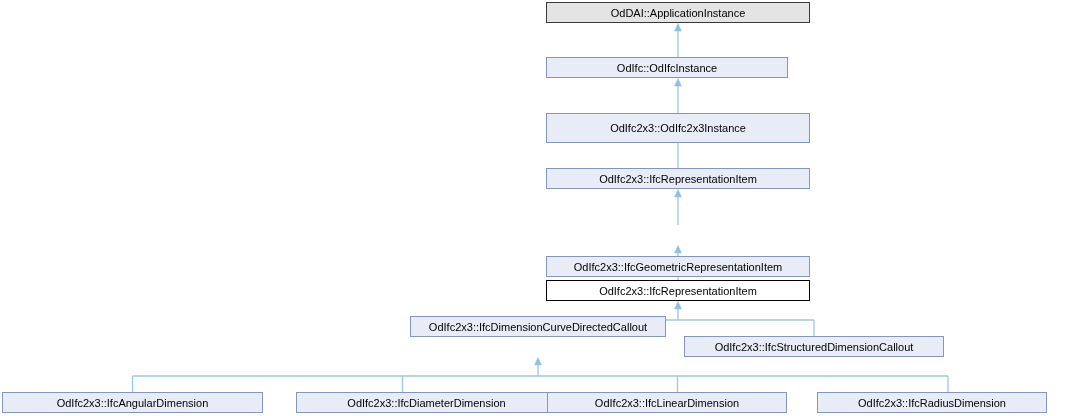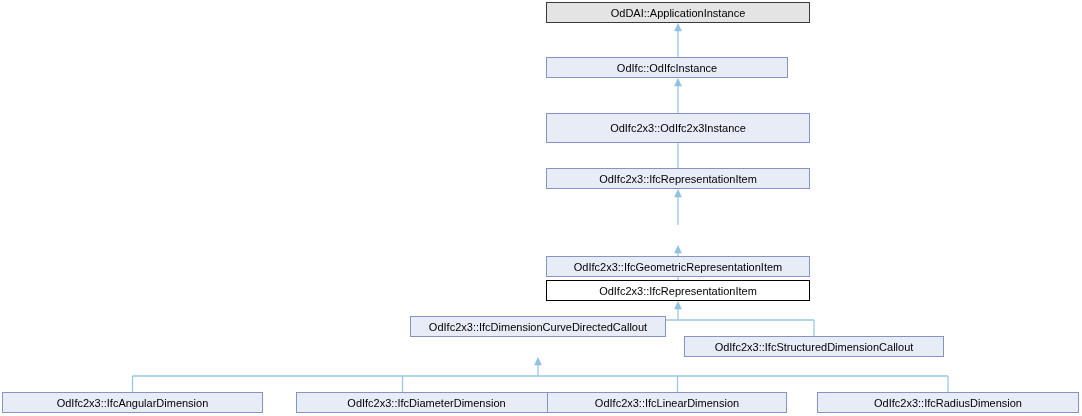--- a/index.html
+++ b/index.html
@@ -112,17 +112,17 @@
       </div>
       <div class="class-node normal" style="left: 2px; top: 392px; width: 261px; height: 21px;">
         <span>OdIfc2x3::IfcAngularDimension</span>
       </div>
       <div class="class-node normal" style="left: 272px; top: 392px; width: 261px; height: 21px; margin-left: 24px;">
         <span>OdIfc2x3::IfcDiameterDimension</span>
       </div>
       <div class="class-node normal" style="left: 547px; top: 392px; width: 240px; height: 21px;">
         <span>OdIfc2x3::IfcLinearDimension</span>
       </div>
-      <div class="class-node normal" style="left: 817px; top: 392px; width: 262px; height: 21px;">
+      <div class="class-node normal" style="left: 817px; top: 392px; width: 230px; height: 21px;">
         <span>OdIfc2x3::IfcRadiusDimension</span>
       </div>
     </div>
 </div>
 
 </body></html>

